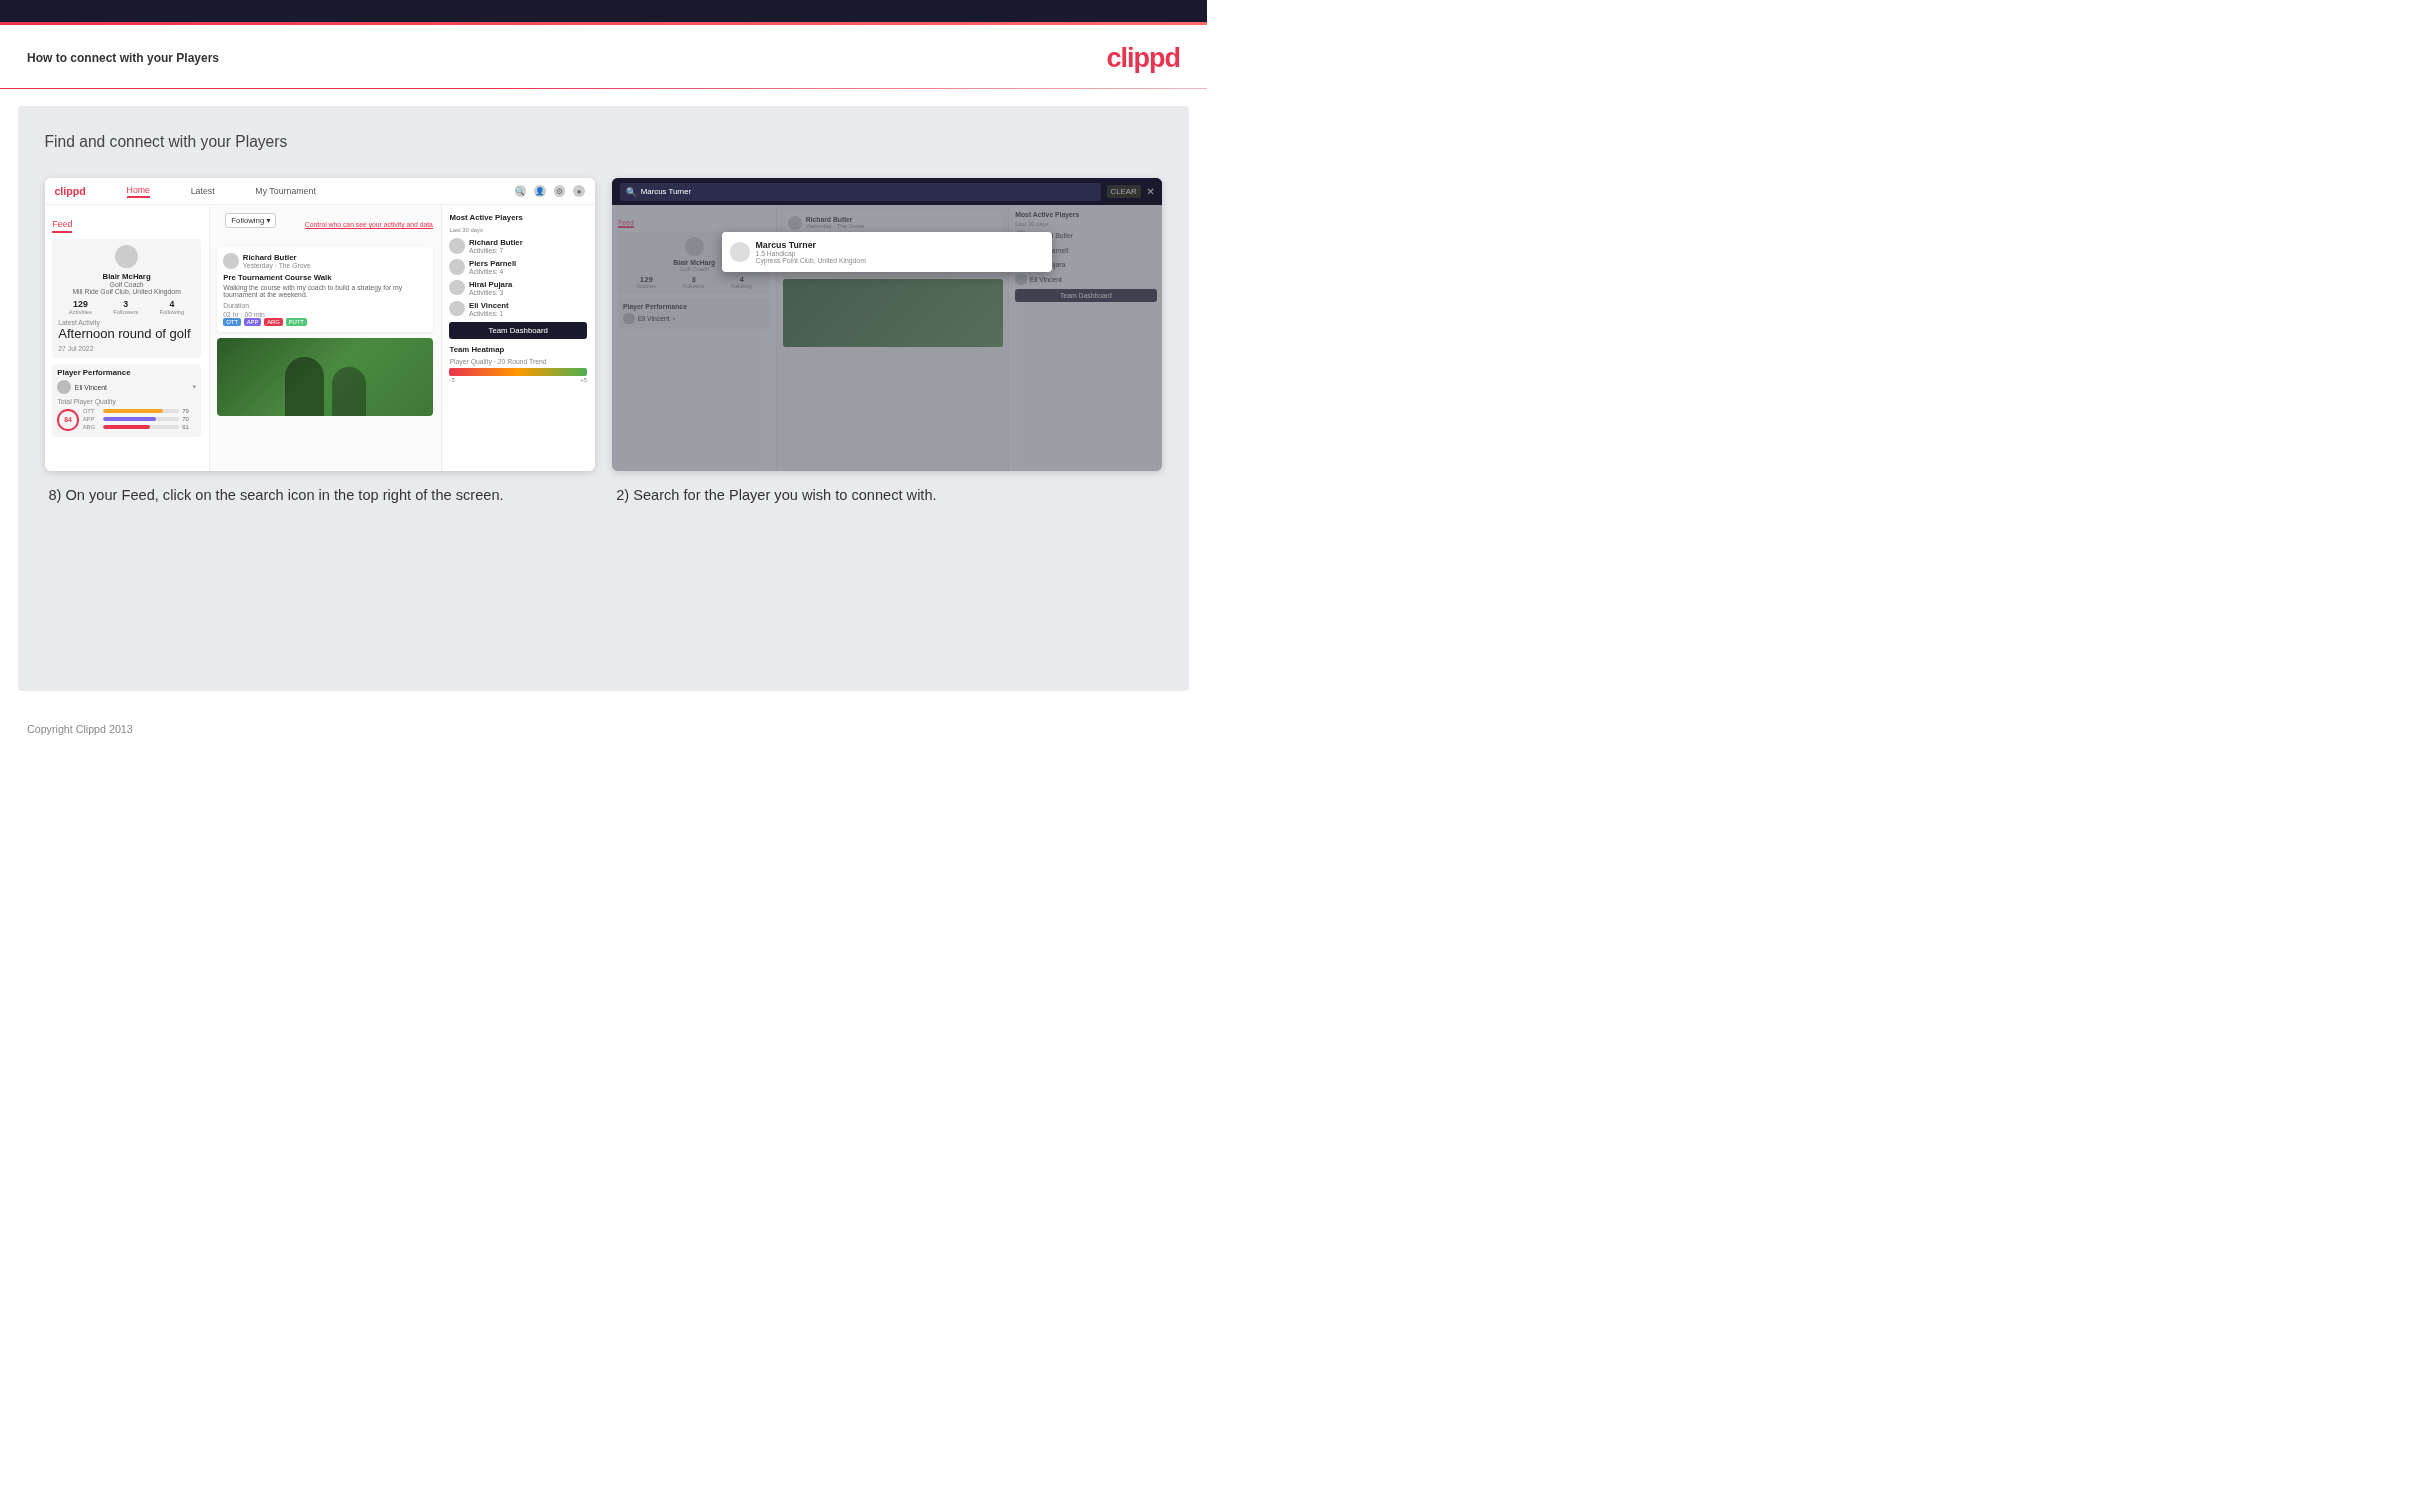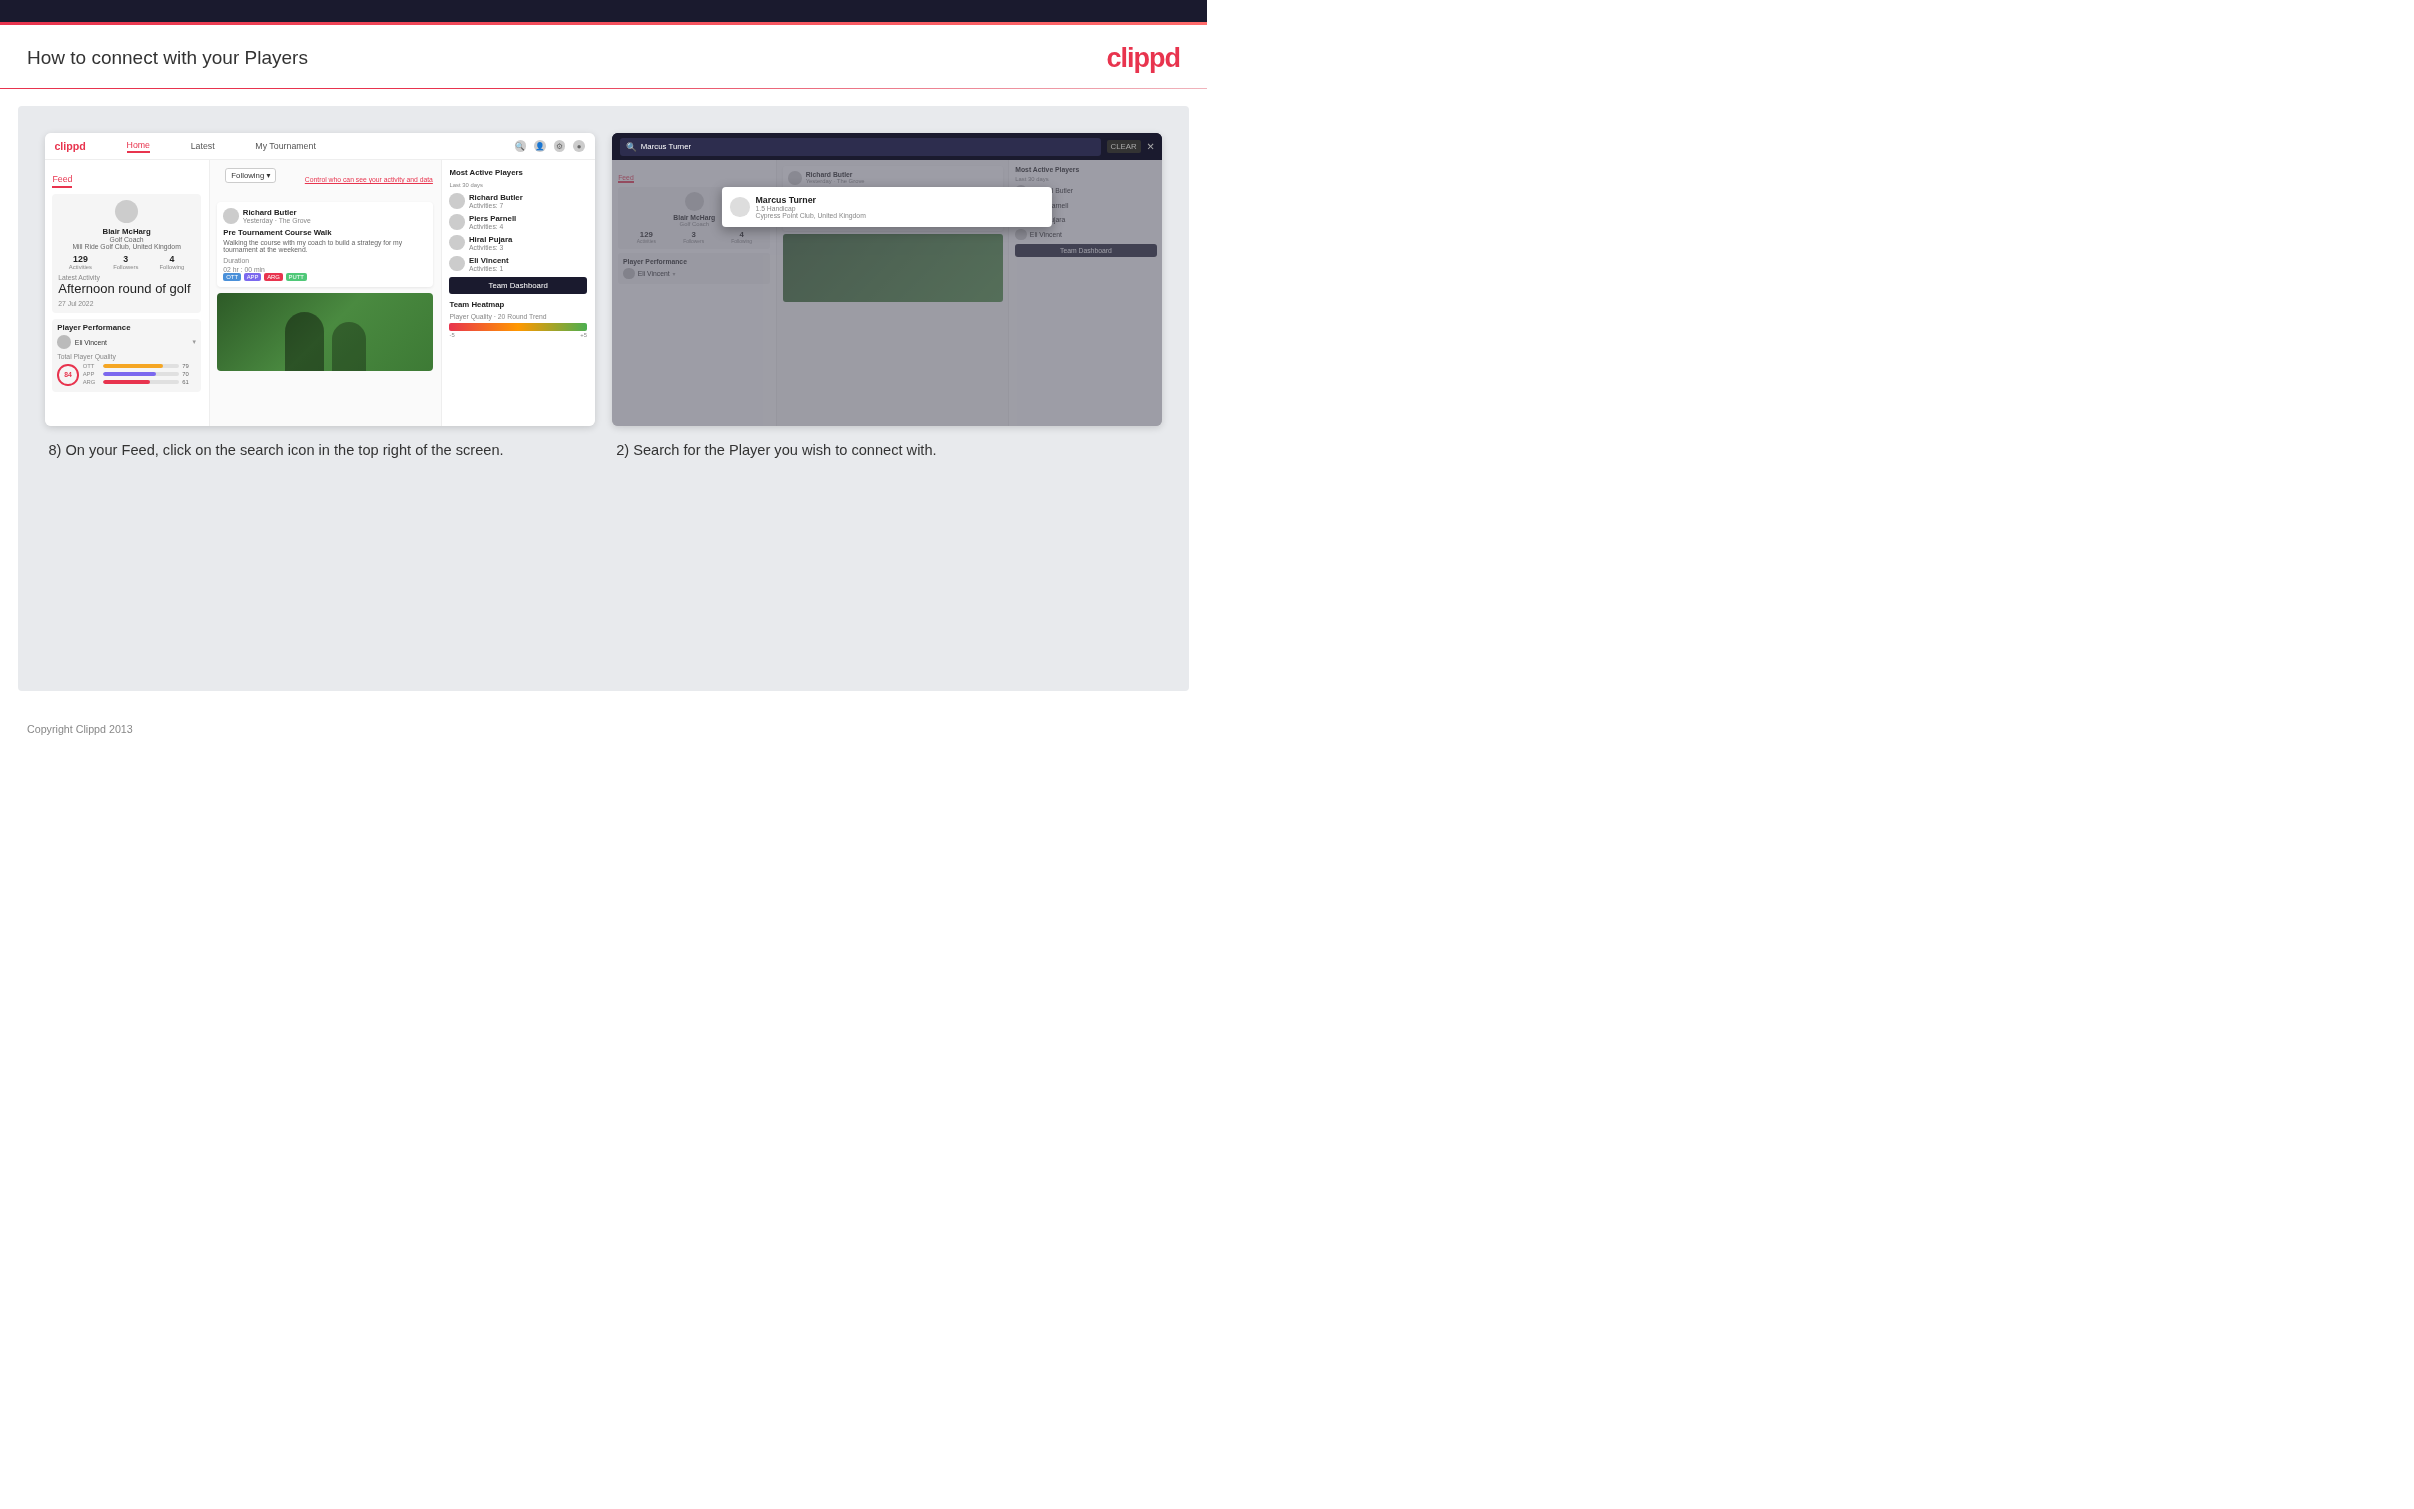--- a/index.html
+++ b/index.html
@@ -22,23 +22,23 @@
     }
 
     
     .header {
       display: flex;
       align-items: center;
       justify-content: space-between;
       padding: 17.6px 27px 13.7px 27px;
     }
     .header-title {
-      font-size: 19px;
+      font-size: 12px;
       color: #333;
-      font-weight: 400;
+      font-weight: 700;
     }
     .logo {
       font-size: 27px;
       font-weight: 700;
       color: #e8344e;
       letter-spacing: -1px;
     }
 
     
     .header-divider {
@@ -560,20 +560,21 @@
 <div class="top-bar"></div>
 <div class="accent-bar"></div>
 
 <div class="header">
   <span class="header-title">How to connect with your Players</span>
   <span class="logo">clippd</span>
 </div>
 <div class="header-divider"></div>
 
 <div class="main-content">
+  <div class="main-subtitle">Find and connect with your Players</div>
 
   <div class="screenshots">
 
     <div class="screenshot-panel">
       <div class="app-mockup">
 
         <div class="app-nav">
           <span class="app-nav-logo">clippd</span>
           <span class="app-nav-item active">Home</span>
           <span class="app-nav-item">Latest</span>

